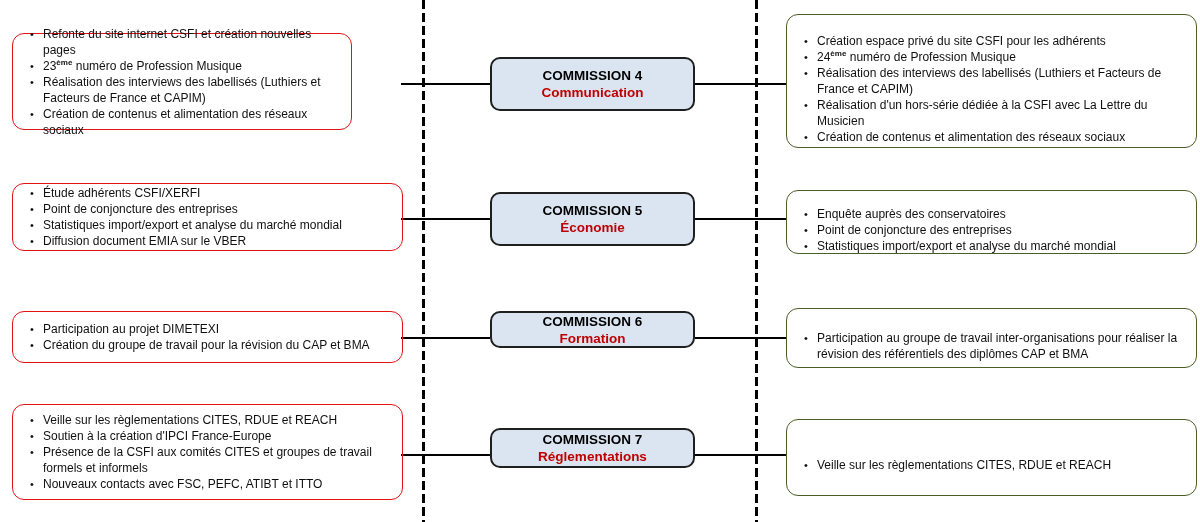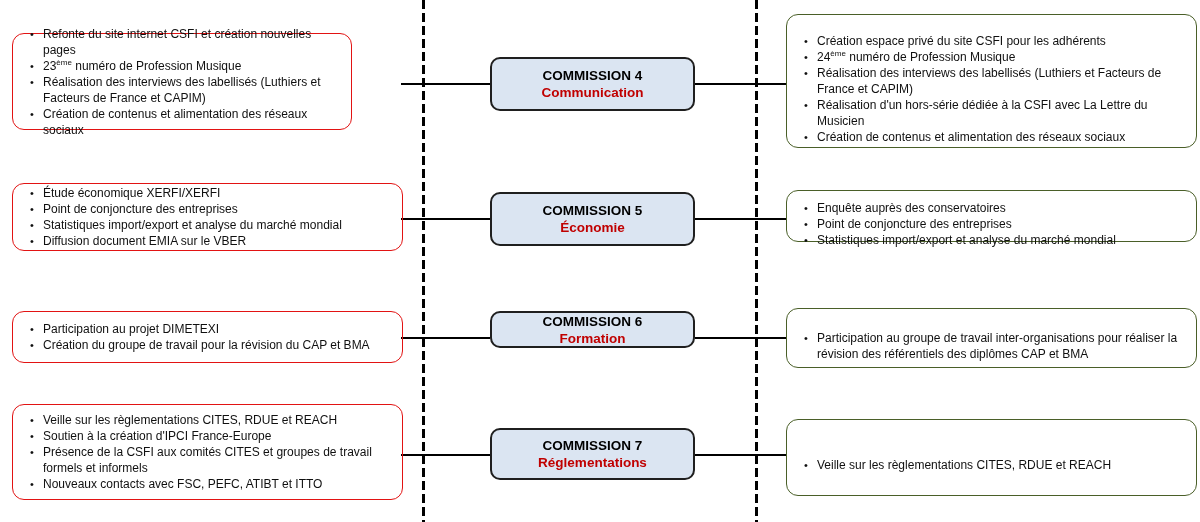--- a/index.html
+++ b/index.html
@@ -42,21 +42,21 @@
   ul.items li{
     position:relative;
     padding-left:26px;
     font-size:12px;line-height:16px;
   }
   ul.items li::before{
     content:"\2022";
     position:absolute;left:13px;top:0;
     font-size:11px;
   }
-  sup{font-size:8px;line-height:0;}
+  sup{font-size:8px;line-height:0;font-weight:bold;}
 </style>
 </head>
 <body>
 
 <div class="canvas">
 
   <div class="dash" style="left:422px"></div>
   <div class="dash" style="left:755px"></div>
 
   <div class="hline" style="left:401px;top:83px;width:89px"></div>
@@ -85,31 +85,31 @@
       <li>Création espace privé du site CSFI pour les adhérents</li>
       <li>24<sup>ème</sup> numéro de Profession Musique</li>
       <li>Réalisation des interviews des labellisés (Luthiers et Facteurs de France et CAPIM)</li>
       <li>Réalisation d'un hors-série dédiée à la CSFI avec La Lettre du Musicien</li>
       <li>Création de contenus et alimentation des réseaux sociaux</li>
     </ul>
   </div>
 
   <div class="box lbox" style="left:12px;top:183px;width:391px;height:68px">
     <ul class="items">
-      <li>Étude économique XERFI/XERFI</li>
+      <li>Étude adhérents CSFI/XERFI</li>
       <li>Point de conjoncture des entreprises</li>
       <li>Statistiques import/export et analyse du marché mondial</li>
       <li>Diffusion document EMIA sur le VBER</li>
     </ul>
   </div>
   <div class="box cbox" style="left:490px;top:192px;width:205px;height:54px">
     <div class="ctitle">COMMISSION 5</div>
     <div class="csub">Économie</div>
   </div>
-  <div class="box rbox" style="left:786px;top:190px;width:411px;height:52px">
+  <div class="box rbox" style="left:786px;top:190px;width:411px;height:64px">
     <ul class="items">
       <li>Enquête auprès des conservatoires</li>
       <li>Point de conjoncture des entreprises</li>
       <li>Statistiques import/export et analyse du marché mondial</li>
     </ul>
   </div>
 
   <div class="box lbox" style="left:12px;top:311px;width:391px;height:52px">
     <ul class="items">
       <li>Participation au projet DIMETEXI</li>
@@ -127,21 +127,21 @@
   </div>
 
   <div class="box lbox" style="left:12px;top:404px;width:391px;height:96px">
     <ul class="items">
       <li>Veille sur les règlementations CITES, RDUE et REACH</li>
       <li>Soutien à la création d'IPCI France-Europe</li>
       <li>Présence de la CSFI aux comités CITES et groupes de travail formels et informels</li>
       <li>Nouveaux contacts avec FSC, PEFC, ATIBT et ITTO</li>
     </ul>
   </div>
-  <div class="box cbox" style="left:490px;top:428px;width:205px;height:52px">
+  <div class="box cbox" style="left:490px;top:428px;width:205px;height:40px">
     <div class="ctitle">COMMISSION 7</div>
     <div class="csub">Réglementations</div>
   </div>
   <div class="box rbox" style="left:786px;top:419px;width:411px;height:77px">
     <ul class="items">
       <li>Veille sur les règlementations CITES, RDUE et REACH</li>
     </ul>
   </div>
 
 </div>

